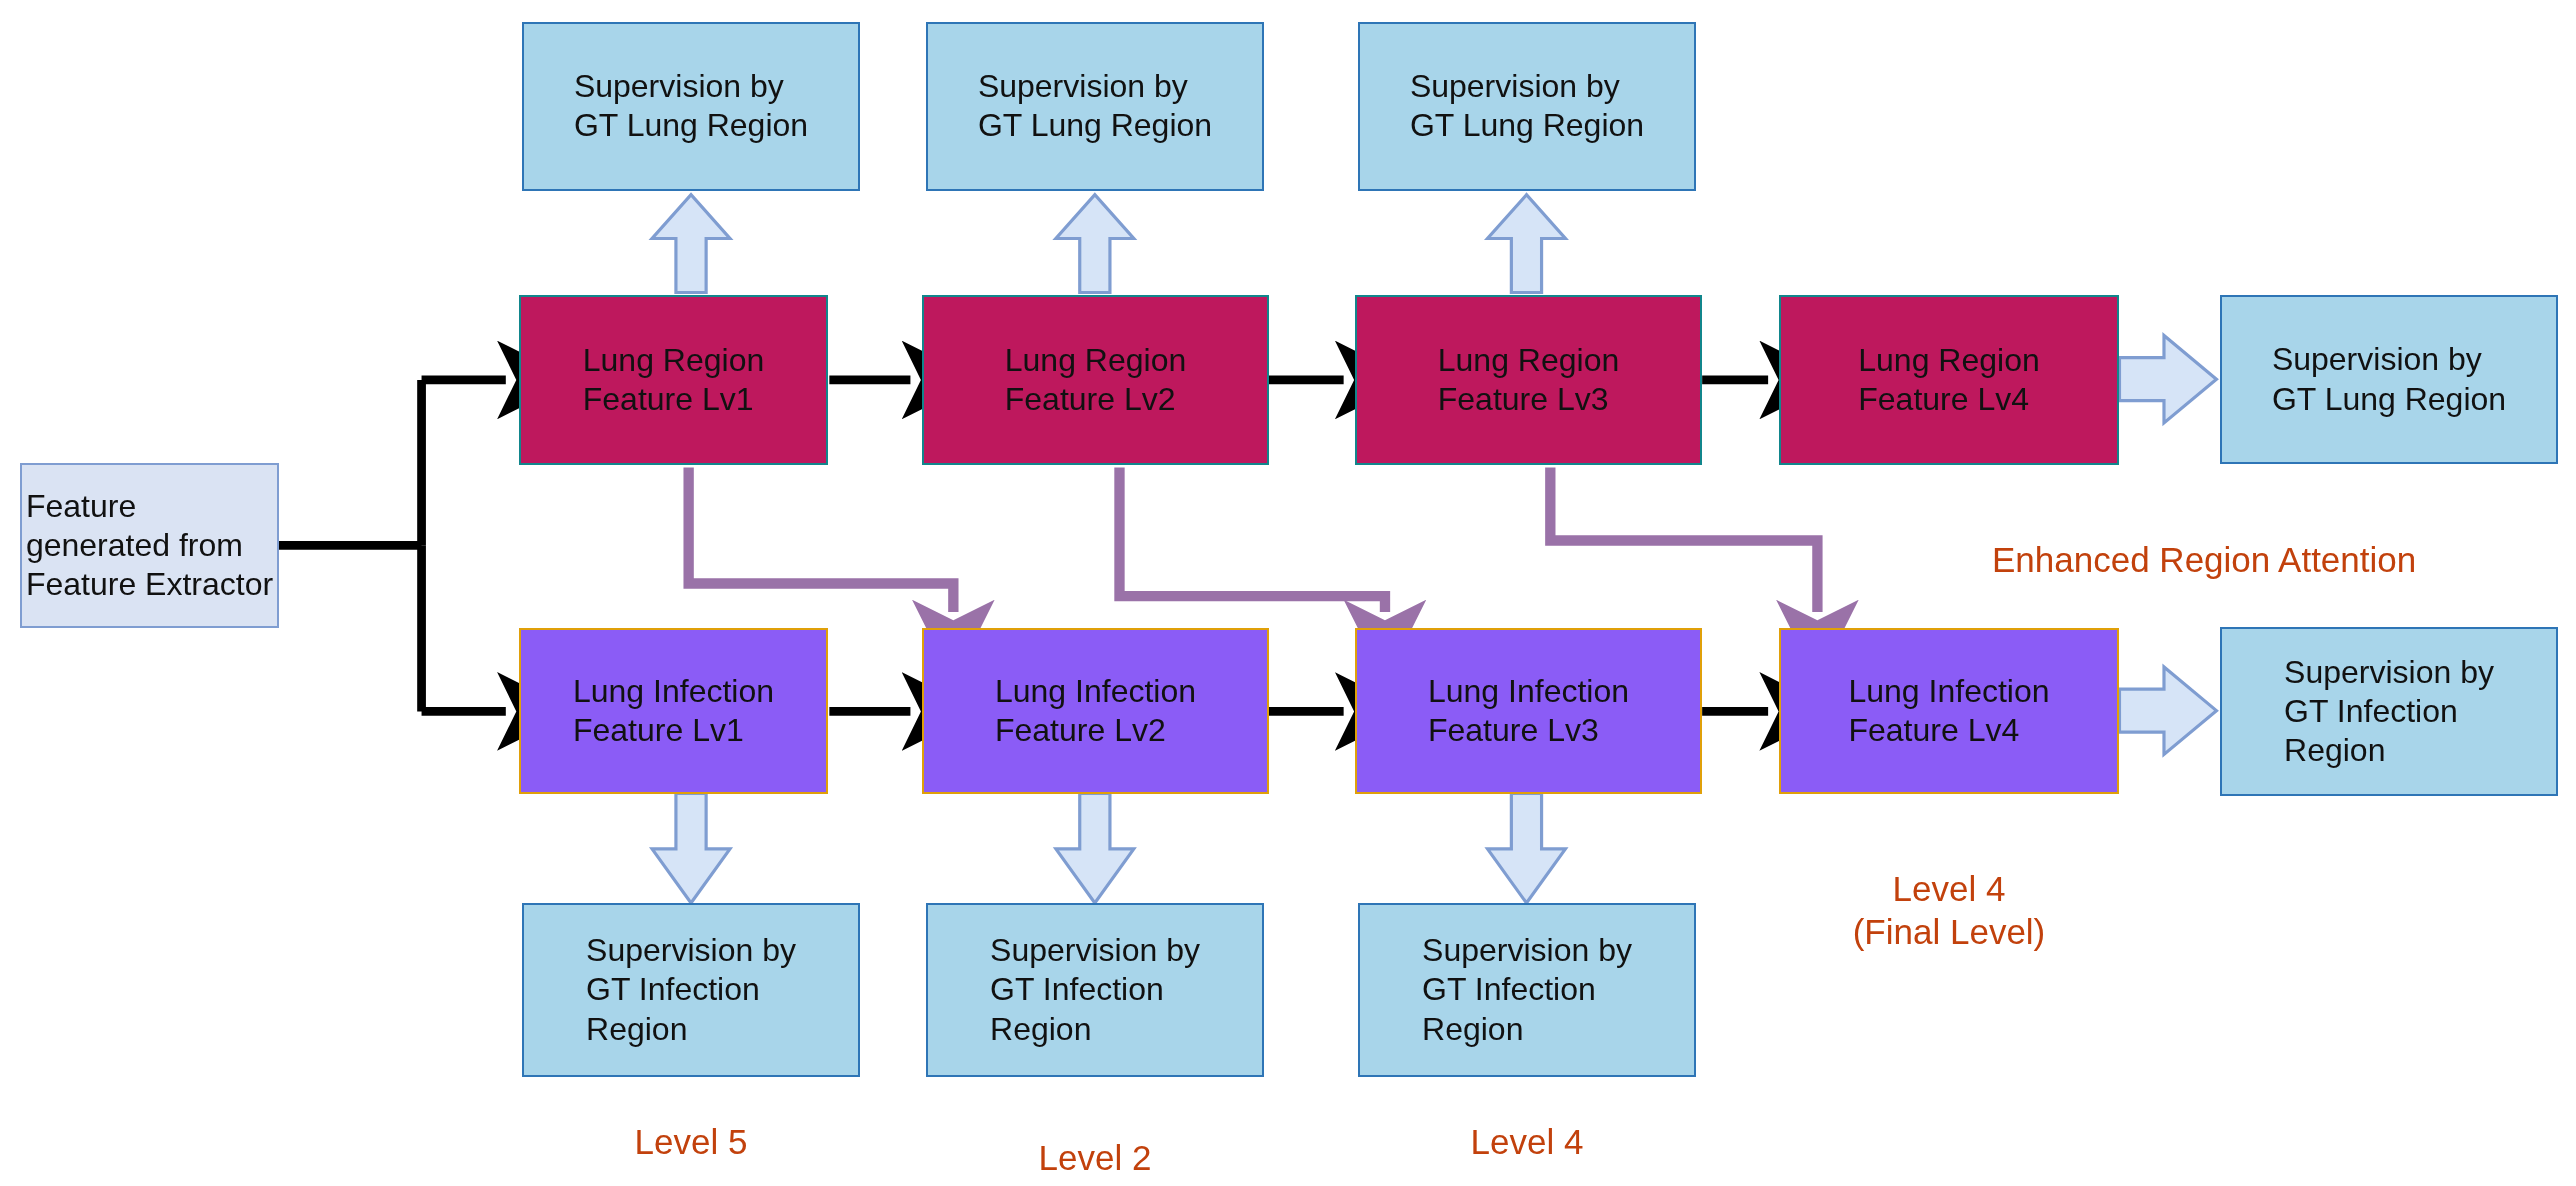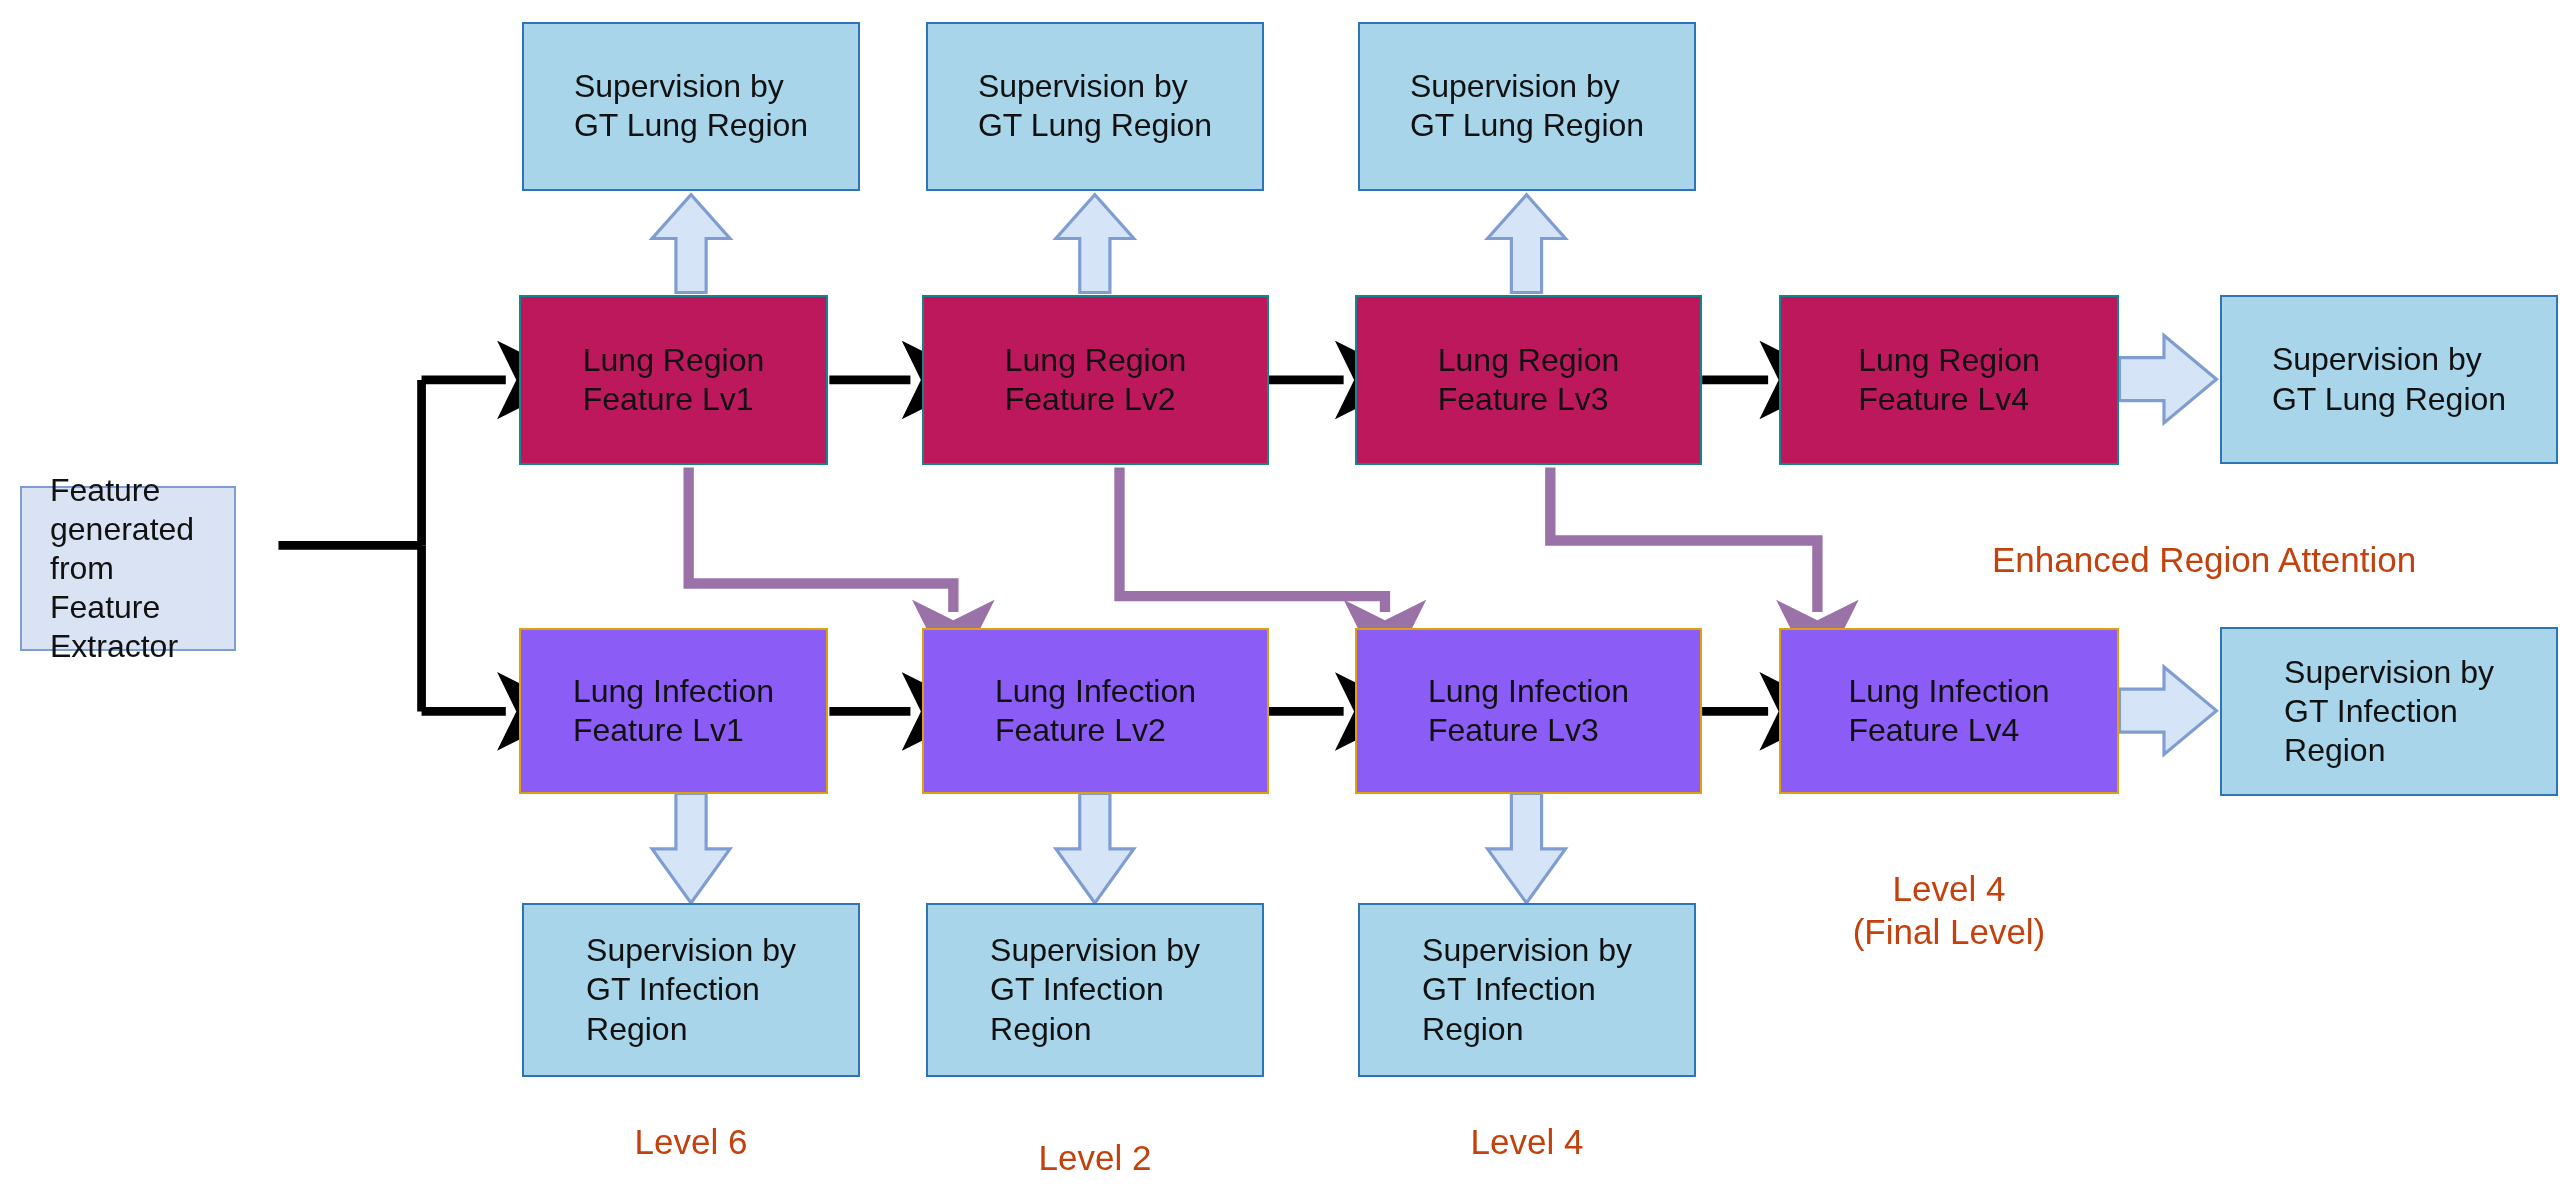--- a/index.html
+++ b/index.html
@@ -69,21 +69,21 @@
       <polygon points="1358,998 1396,998 1396,1068 1426,1068 1377,1136 1328,1068 1358,1068"></polygon>
       <polygon points="1901,998 1939,998 1939,1068 1969,1068 1920,1136 1871,1068 1901,1068"></polygon>
     </g>
 
     <g fill="#D6E4F7" stroke="#7F9DD1" stroke-width="4">
       <polygon points="2666,450 2722,450 2722,422 2788,477 2722,532 2722,504 2666,504"></polygon>
       <polygon points="2666,867 2722,867 2722,839 2788,894 2722,949 2722,921 2666,921"></polygon>
     </g>
   </svg>
 
-  <div class="node feat" style="left:20px;top:486px;width:216px;height:165px;padding-left:28px;">Feature
+  <div class="node feat" style="left:20px;top:463px;width:259px;height:165px;">Feature
 generated from
 Feature Extractor</div>
 
   <div class="node sup" style="left:522px;top:21.5px;width:338px;height:169px;">Supervision by
 GT Lung Region</div>
   <div class="node sup" style="left:926px;top:21.5px;width:338px;height:169px;">Supervision by
 GT Lung Region</div>
   <div class="node sup" style="left:1358px;top:21.5px;width:338px;height:169px;">Supervision by
 GT Lung Region</div>
 
@@ -120,18 +120,18 @@
 Region</div>
   <div class="node sup" style="left:1358px;top:903px;width:338px;height:174px;">Supervision by
 GT Infection
 Region</div>
 
   <div class="plain" style="left:1992px;top:539px;width:557px;text-align:left;">Enhanced Region Attention</div>
 
   <div class="plain" style="left:1779px;top:868px;width:340px;">Level 4
 (Final Level)</div>
 
-  <div class="plain" style="left:522px;top:1121px;width:338px;">Level 6</div>
+  <div class="plain" style="left:522px;top:1121px;width:338px;">Level 5</div>
   <div class="plain" style="left:926px;top:1121px;width:338px;margin-top:16px;">Level 2</div>
   <div class="plain" style="left:1358px;top:1121px;width:338px;">Level 4</div>
 
 </div>
 
 
 </body></html>

